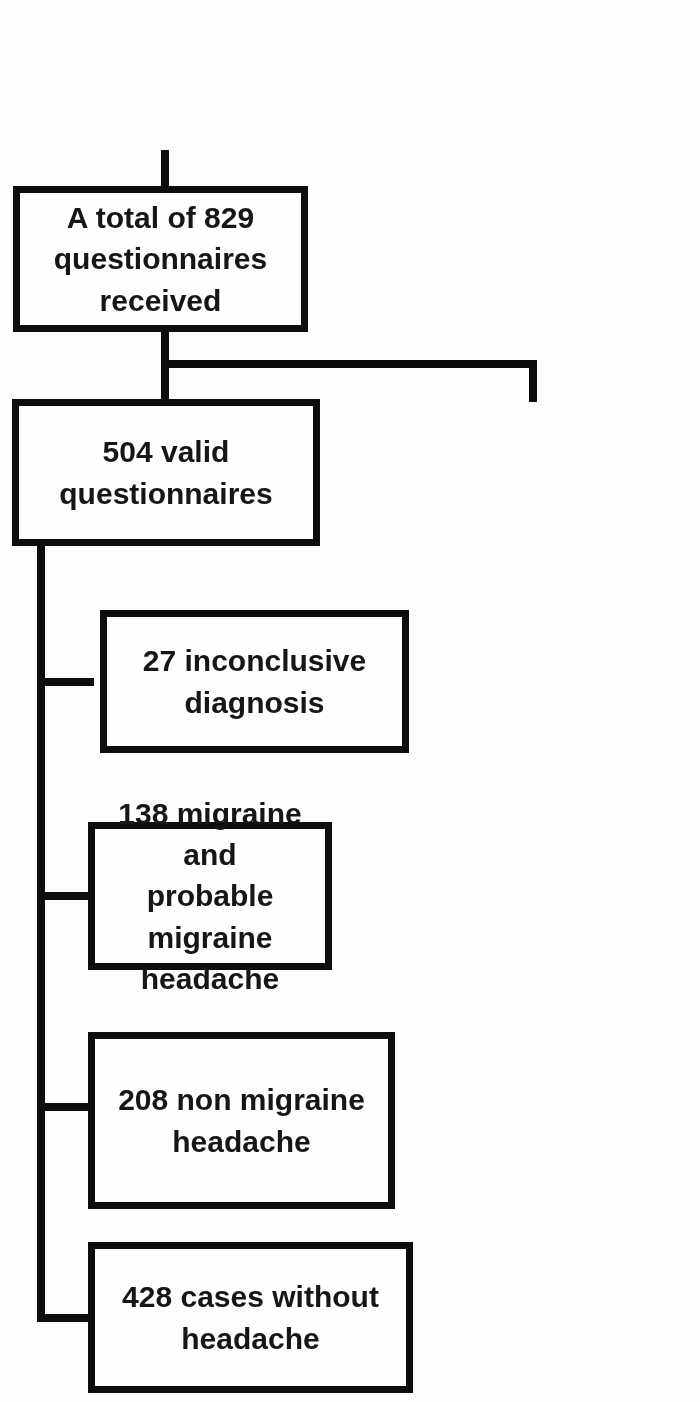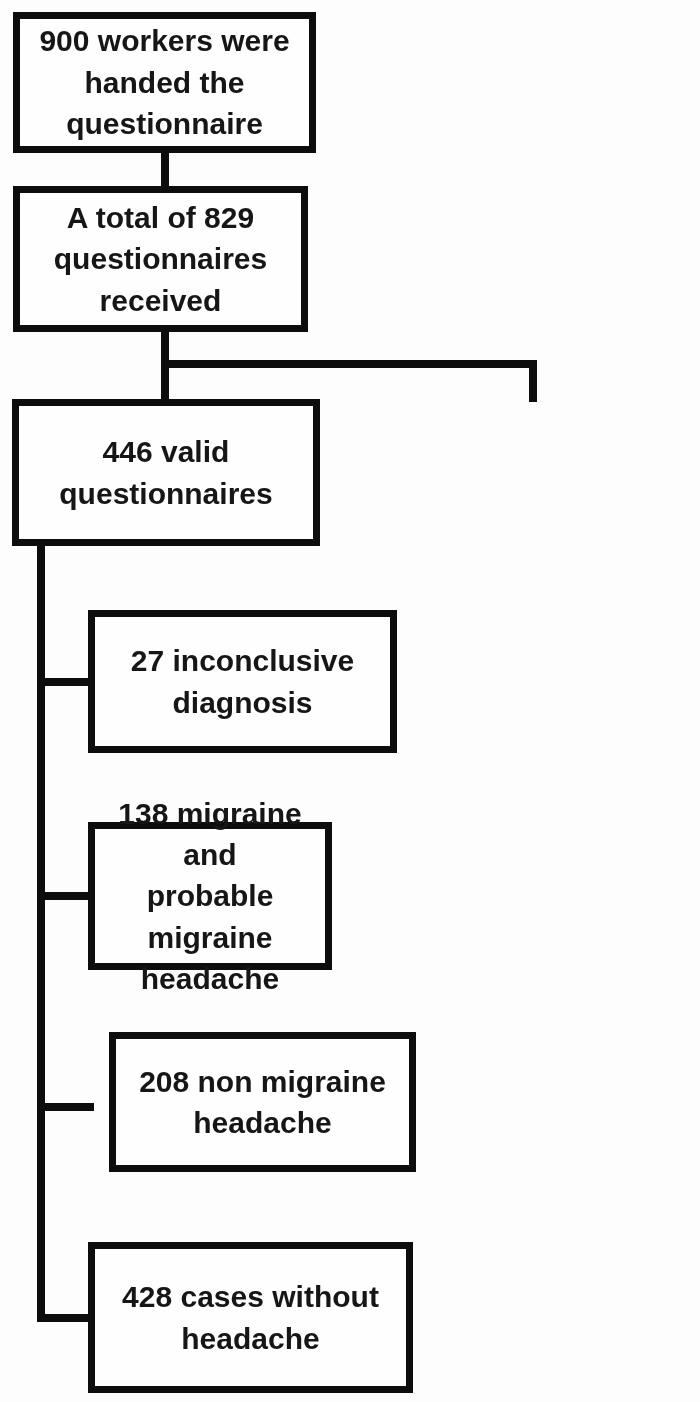--- a/index.html
+++ b/index.html
@@ -34,23 +34,23 @@
   .line {
     position: absolute;
     background: #0d0d0d;
   }
 
   
   #n-handed        { left: 13px;  top: 12px;   width: 303px; height: 141px; }
   #n-received      { left: 13px;  top: 186px;  width: 295px; height: 146px; }
   #n-valid         { left: 12px;  top: 399px;  width: 308px; height: 147px; }
   #n-missing       { left: 382px; top: 398px;  width: 308px; height: 148px; }
-  #n-inconclusive  { left: 88px;  top: 610px;  width: 309px; height: 143px; }
+  #n-inconclusive  { left: 100px;  top: 610px;  width: 309px; height: 143px; }
   #n-migraine      { left: 88px;  top: 822px;  width: 244px; height: 148px; }
-  #n-non-migraine  { left: 88px;  top: 1032px; width: 307px; height: 140px; margin-left: 21px; }
+  #n-non-migraine  { left: 88px;  top: 1032px; width: 307px; height: 177px; }
   #n-no-headache   { left: 88px;  top: 1242px; width: 325px; height: 151px; }
 
   
   #c-top           { left: 161px; top: 150px;  width: 8px;   height: 40px; }
   #c-mid           { left: 161px; top: 330px;  width: 8px;   height: 72px; }
   #c-branch-h      { left: 161px; top: 360px;  width: 376px; height: 8px; }
   #c-branch-v      { left: 529px; top: 360px;  width: 8px;   height: 42px; }
   #c-spine         { left: 37px;  top: 544px;  width: 8px;   height: 778px; }
   #c-stub-1        { left: 37px;  top: 678px;  width: 57px;  height: 8px; }
   #c-stub-2        { left: 37px;  top: 892px;  width: 57px;  height: 8px; }
@@ -65,27 +65,24 @@
   <div class="line" id="c-top"></div>
   <div class="line" id="c-mid"></div>
   <div class="line" id="c-branch-h"></div>
   <div class="line" id="c-branch-v"></div>
   <div class="line" id="c-spine"></div>
   <div class="line" id="c-stub-1"></div>
   <div class="line" id="c-stub-2"></div>
   <div class="line" id="c-stub-3"></div>
   <div class="line" id="c-stub-4"></div>
 
-  <div class="node" id="n-handed">900 workers were
-handed the
-questionnaire</div>
   <div class="node" id="n-received">A total of 829
 questionnaires
 received</div>
-  <div class="node" id="n-valid">446 valid
+  <div class="node" id="n-valid">504 valid
 questionnaires</div>
   <div class="node" id="n-inconclusive">27 inconclusive
 diagnosis</div>
   <div class="node" id="n-migraine">138 migraine and
 probable migraine
 headache</div>
   <div class="node" id="n-non-migraine">208 non migraine
 headache</div>
   <div class="node" id="n-no-headache">428 cases without
 headache</div>

